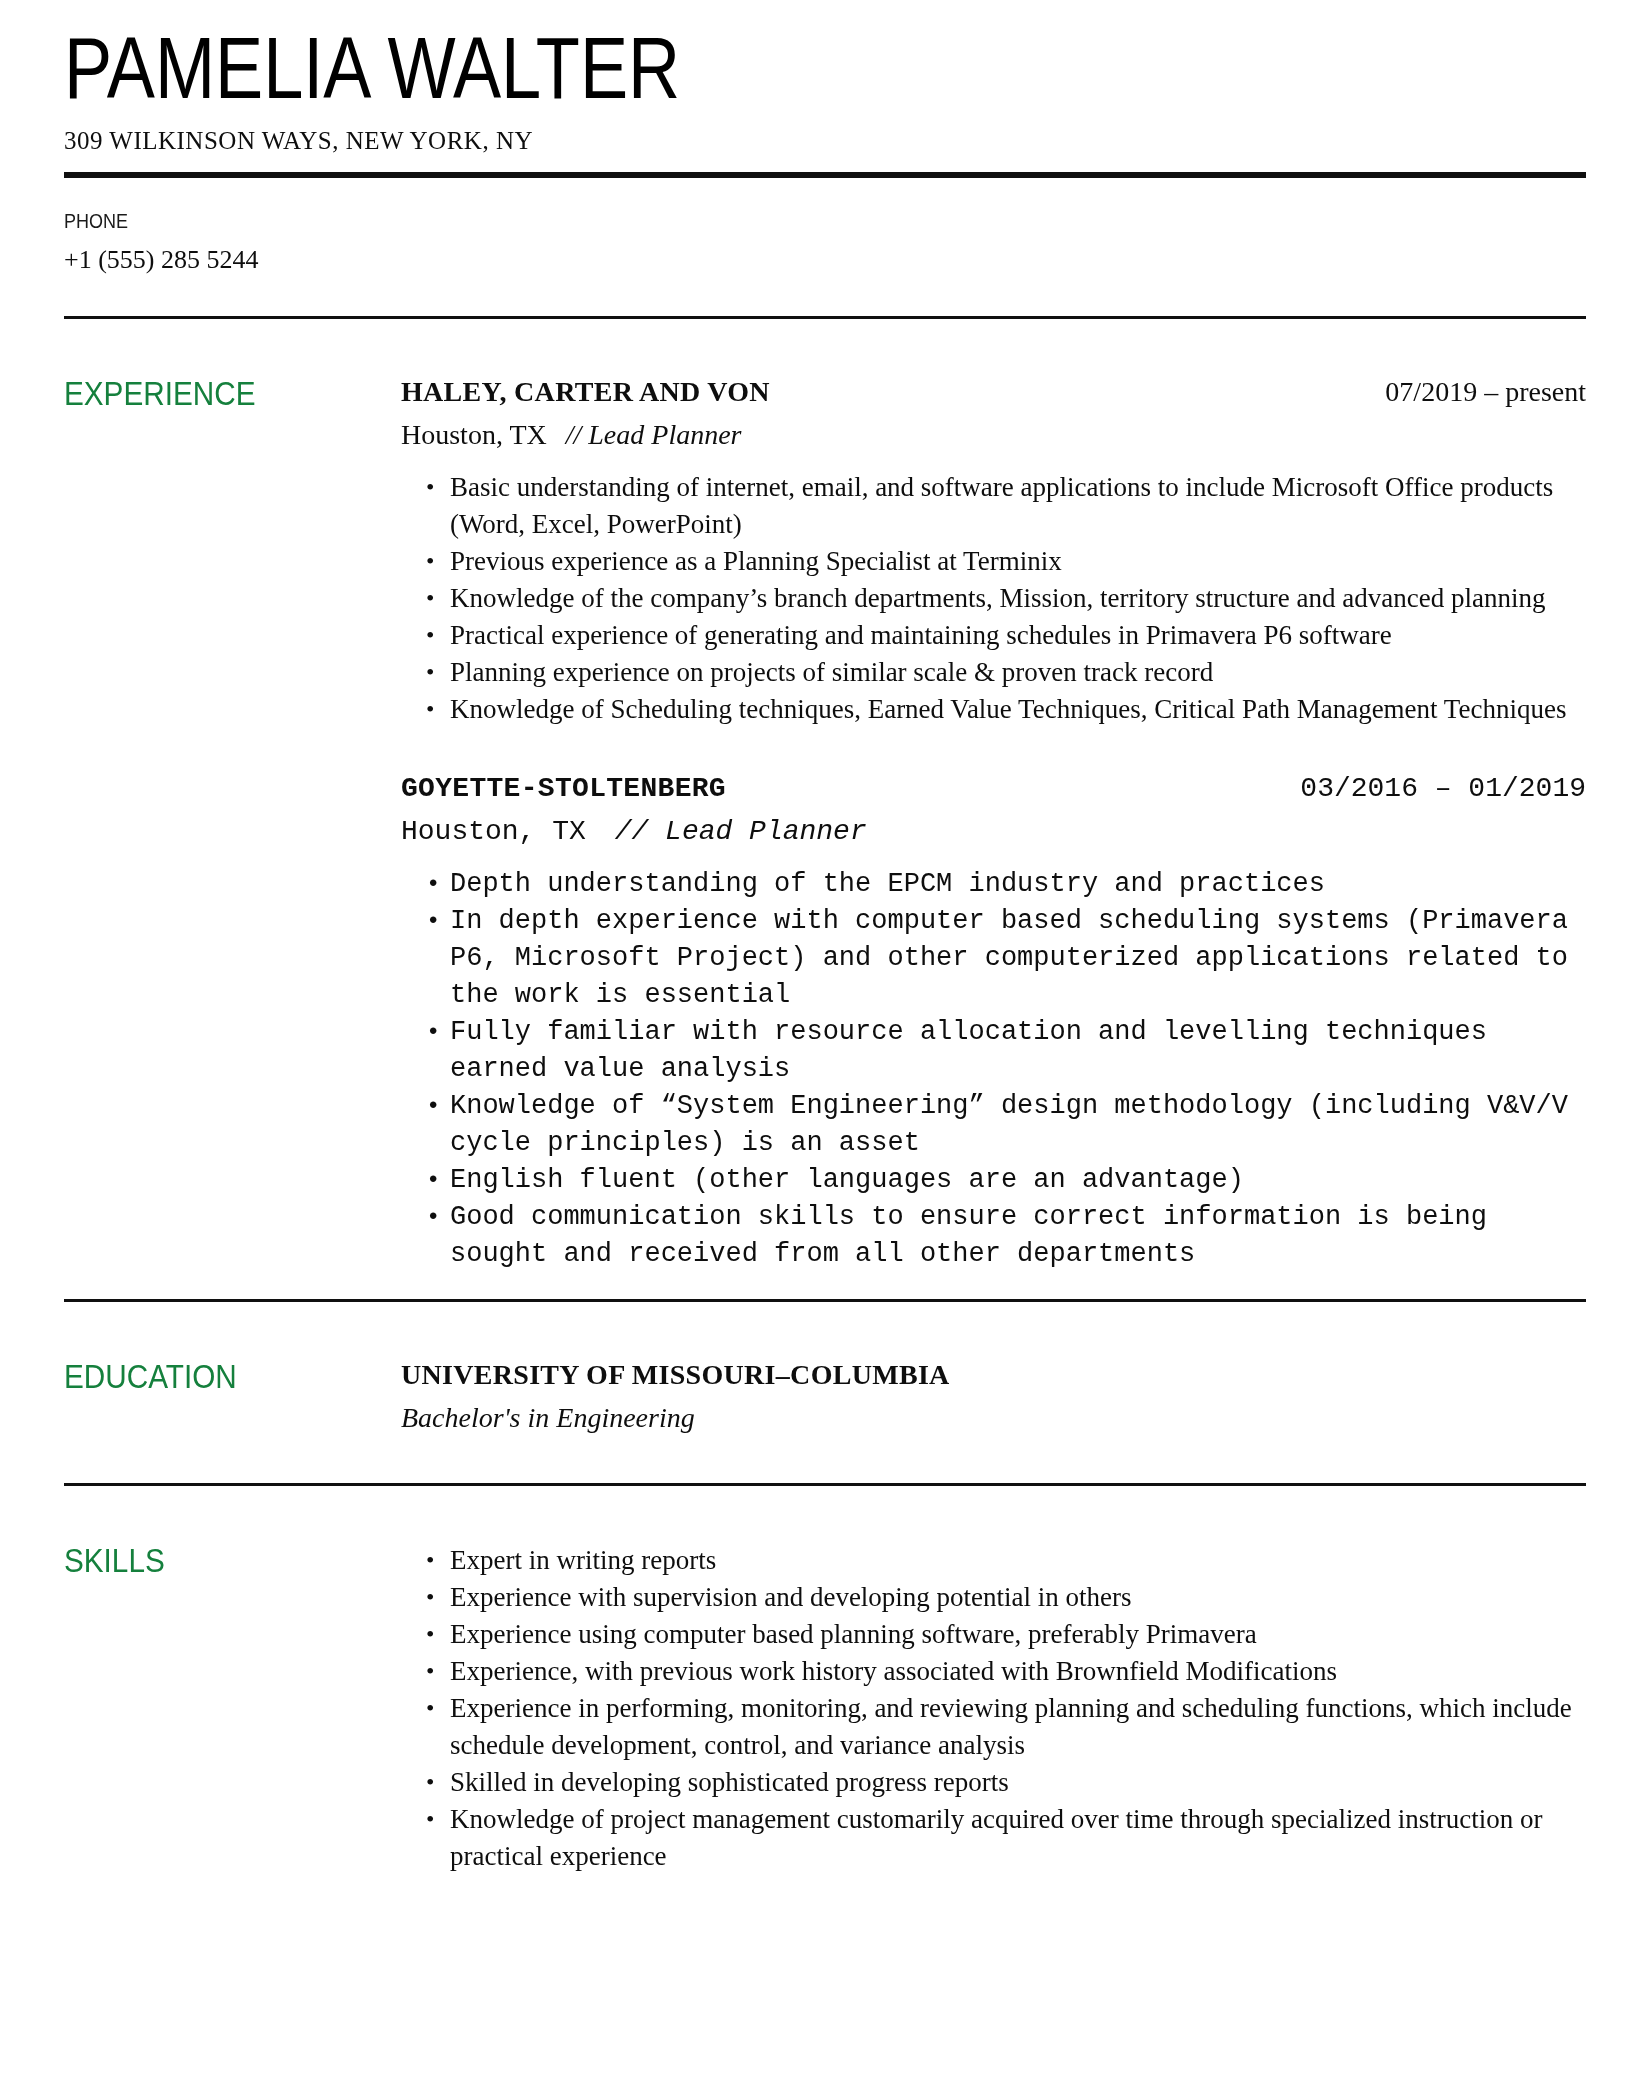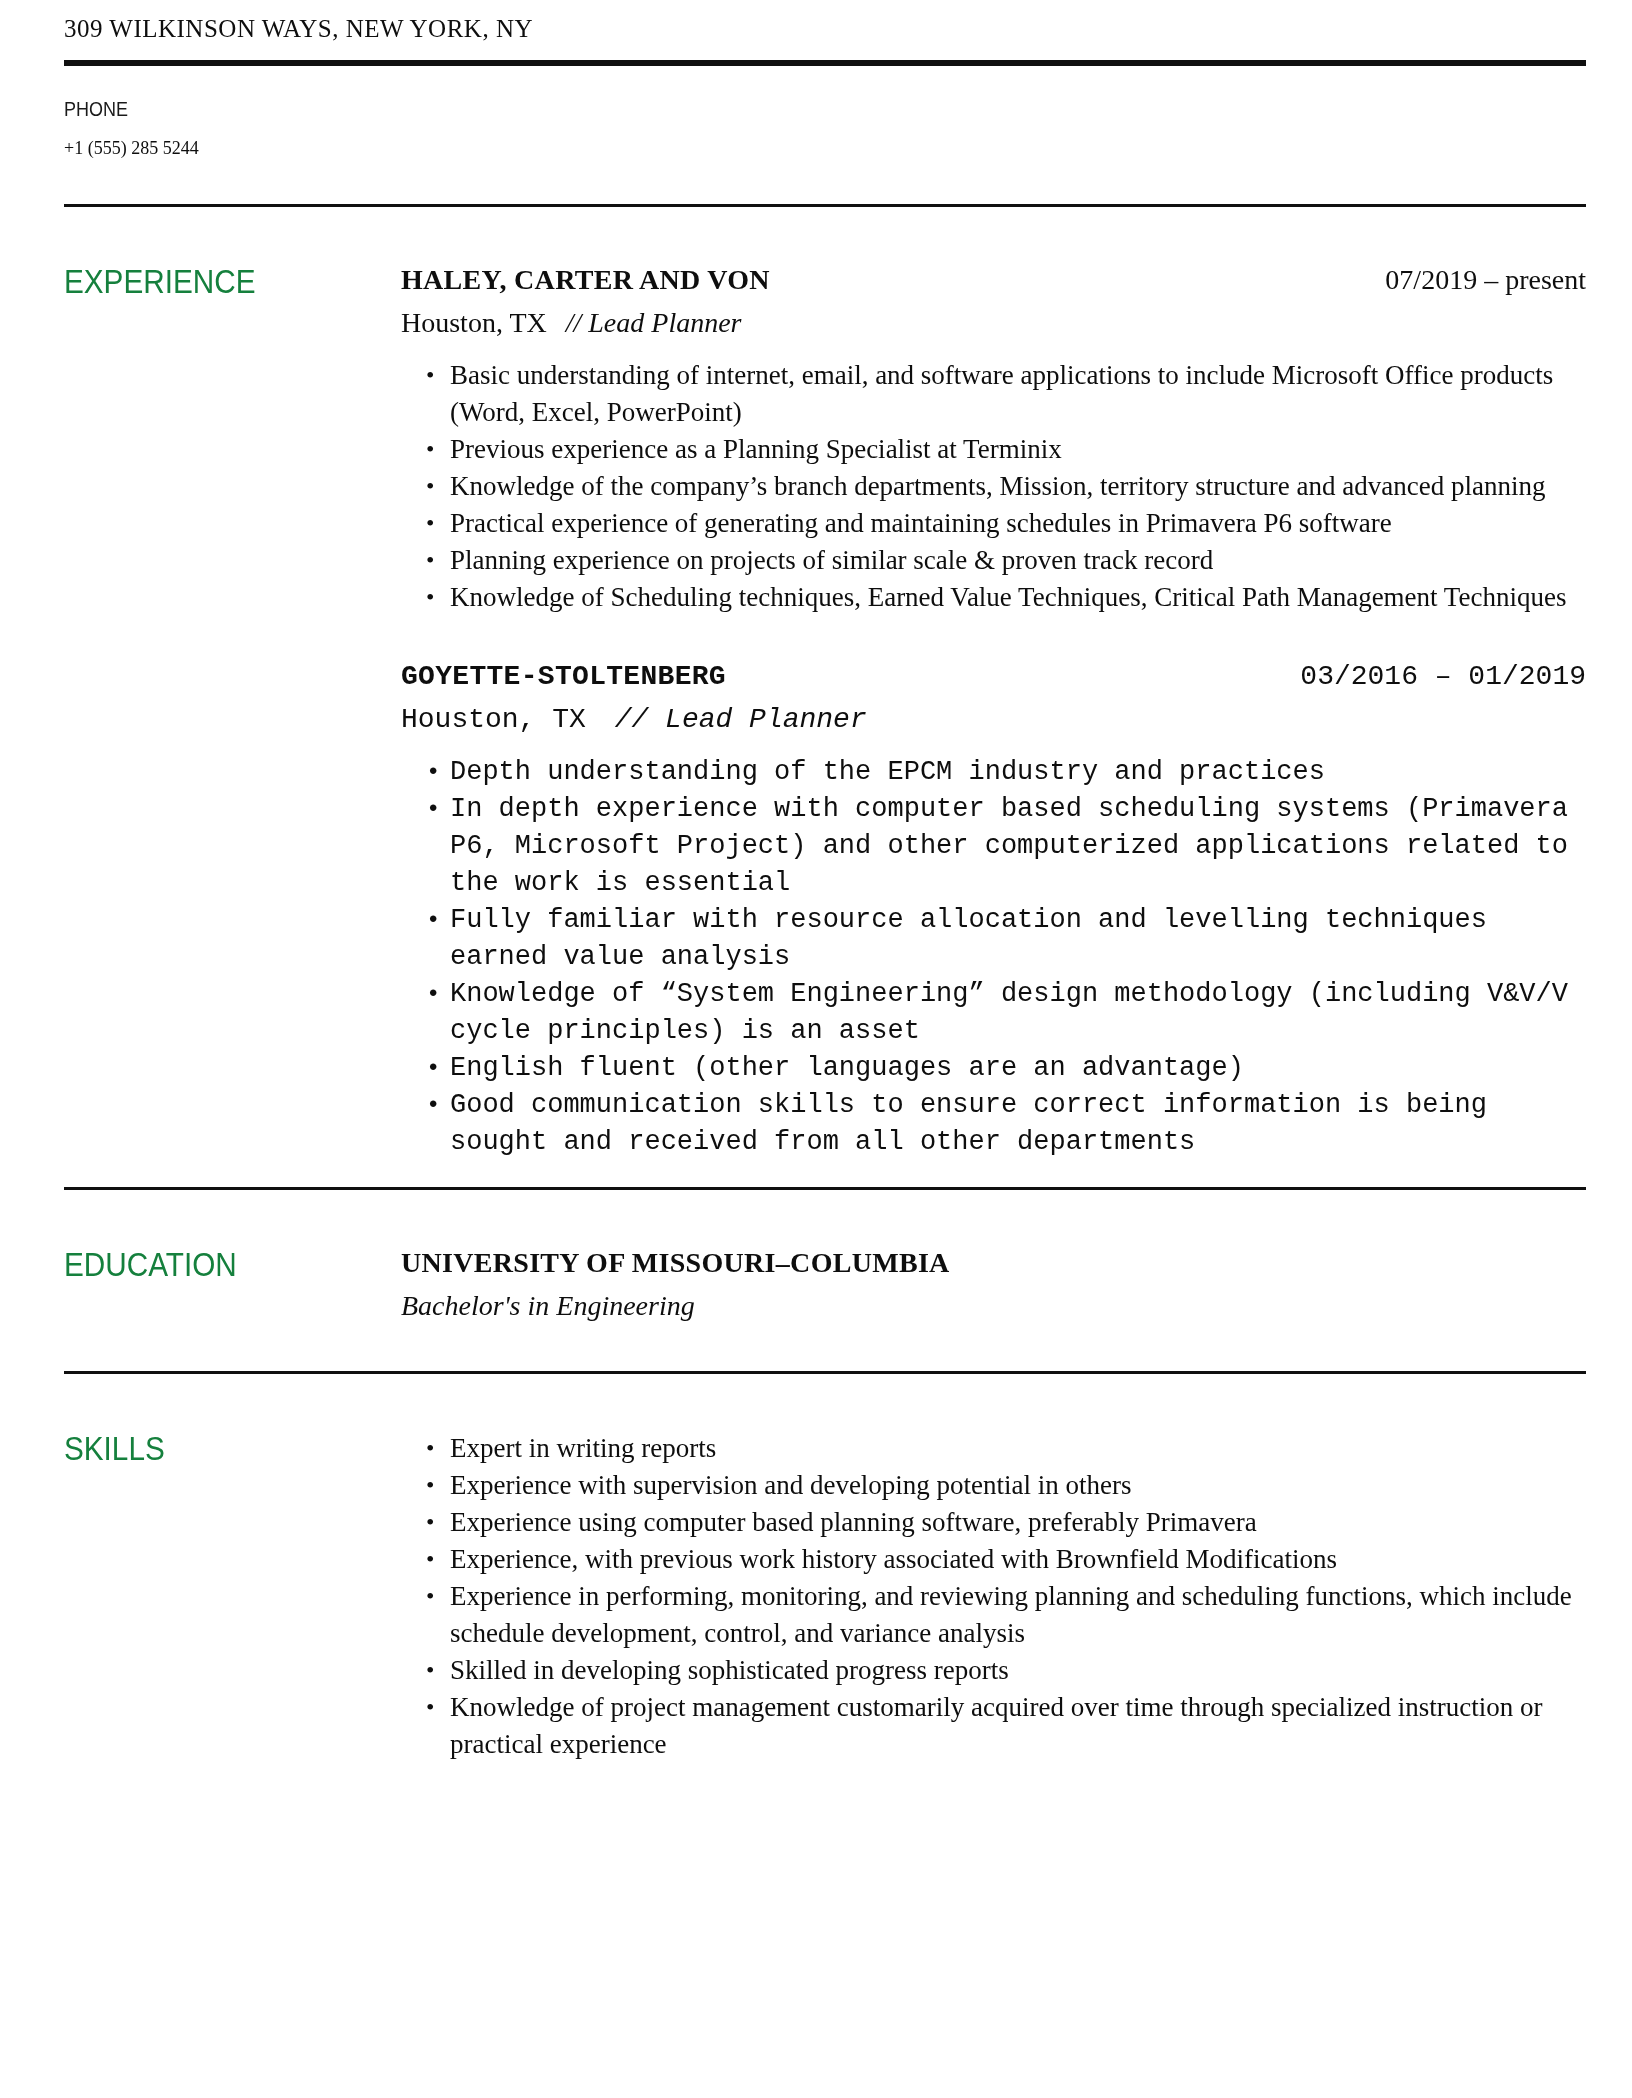--- a/index.html
+++ b/index.html
@@ -35,21 +35,21 @@
   .rule-2 { height: 3px; margin-top: 40px; }
   .rule-3 { height: 3px; margin-top: 26px; }
   .rule-4 { height: 3px; margin-top: 48px; }
 
   .contact { margin-top: 30px; }
   .contact-label {
     font-family: "Liberation Sans", sans-serif;
     font-size: 20px; line-height: 26px;
     color: #1a1a1a;
   }
-  .contact-value { margin-top: 10px; font-size: 18px; line-height: 32px; }
+  .contact-value { margin-top: 10px; font-size: 26px; line-height: 32px; }
 
   .section { display: flex; margin-top: 56px; }
   .section-label {
     flex: 0 0 337px;
     font-family: "Liberation Sans", sans-serif;
     font-size: 33px; line-height: 34px;
     color: #15803d;
     padding-top: 2px;
   }
   .section-content { flex: 1; min-width: 0; }
@@ -79,20 +79,21 @@
 
   .degree { margin-top: 9px; font-size: 28px; line-height: 34px; font-style: italic; }
   .skills-content ul.bullets { margin-top: 0; }
 </style>
 </head>
 <body>
 
 <div class="page">
 
   <header>
+    <h1 class="name"><span class="cx82">PAMELIA WALTER</span></h1>
     <div class="address">309 WILKINSON WAYS, NEW YORK, NY</div>
   </header>
 
   <div class="rule rule-1"></div>
 
   <div class="contact">
     <div class="contact-label"><span class="cx90">PHONE</span></div>
     <div class="contact-value">+1 (555) 285 5244</div>
   </div>
 

